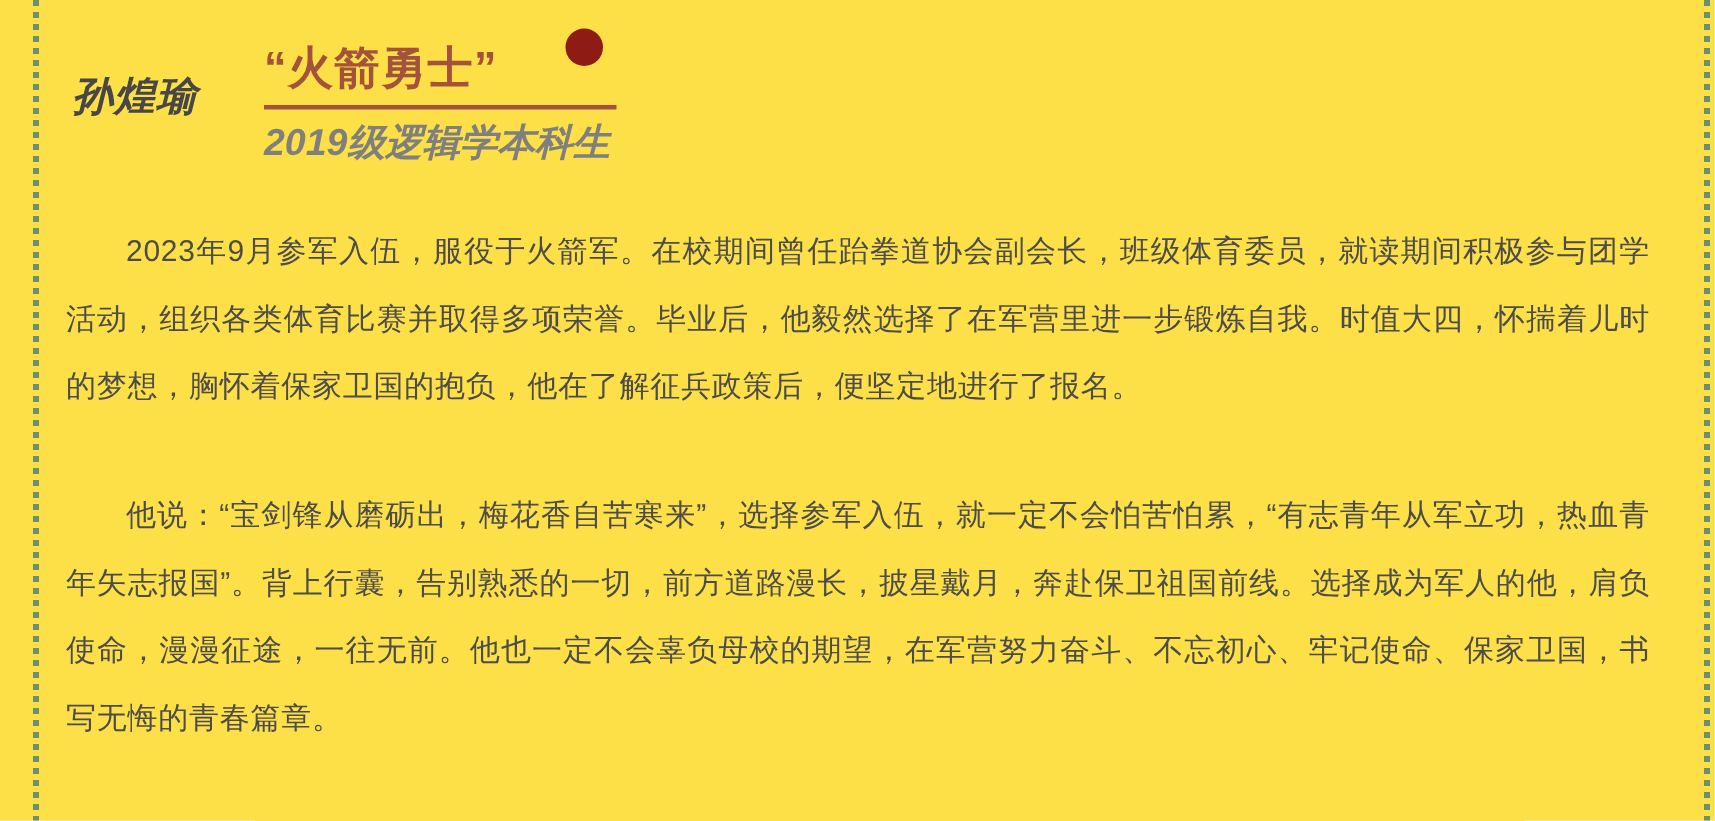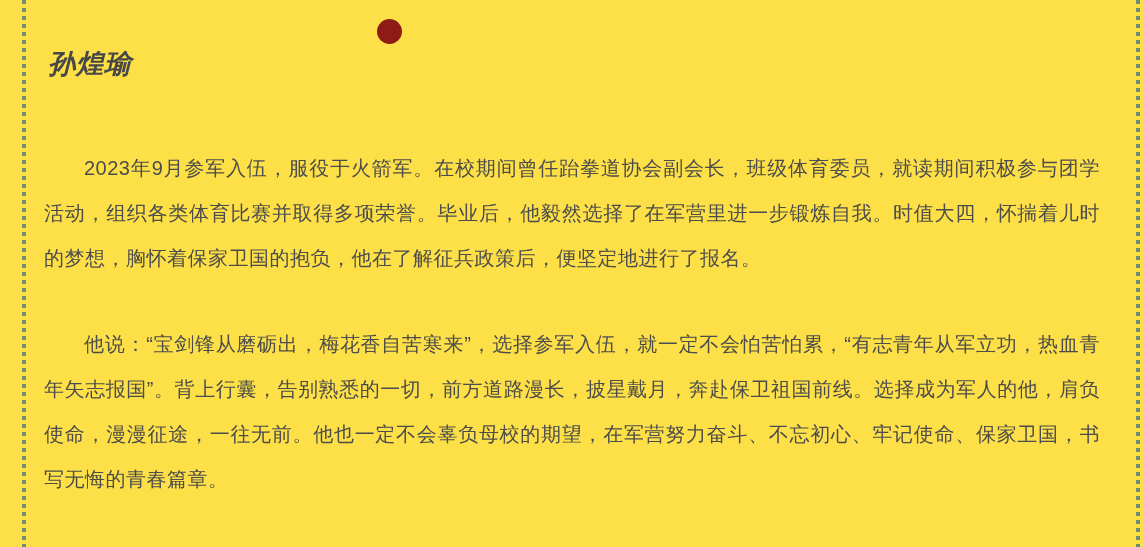--- a/index.html
+++ b/index.html
@@ -103,20 +103,25 @@
 <body>
 
 <div class="page">
 
   <div class="dotted-border left"></div>
   <div class="dotted-border right"></div>
 
   <div class="header">
     <div class="student-name">孙煌瑜</div>
 
+    <div class="title-block">
+      <div class="profile-title">“火箭勇士”</div>
+      <div class="title-underline"></div>
+      <div class="profile-subtitle">2019级逻辑学本科生</div>
+    </div>
 
     <div class="red-dot"></div>
   </div>
 
   <div class="article">
     <p>2023年9月参军入伍，服役于火箭军。在校期间曾任跆拳道协会副会长，班级体育委员，就读期间积极参与团学活动，组织各类体育比赛并取得多项荣誉。毕业后，他毅然选择了在军营里进一步锻炼自我。时值大四，怀揣着儿时的梦想，胸怀着保家卫国的抱负，他在了解征兵政策后，便坚定地进行了报名。</p>
     <p>他说：“宝剑锋从磨砺出，梅花香自苦寒来”，选择参军入伍，就一定不会怕苦怕累，“有志青年从军立功，热血青年矢志报国”。背上行囊，告别熟悉的一切，前方道路漫长，披星戴月，奔赴保卫祖国前线。选择成为军人的他，肩负使命，漫漫征途，一往无前。他也一定不会辜负母校的期望，在军营努力奋斗、不忘初心、牢记使命、保家卫国，书写无悔的青春篇章。</p>
   </div>
 
 </div>

